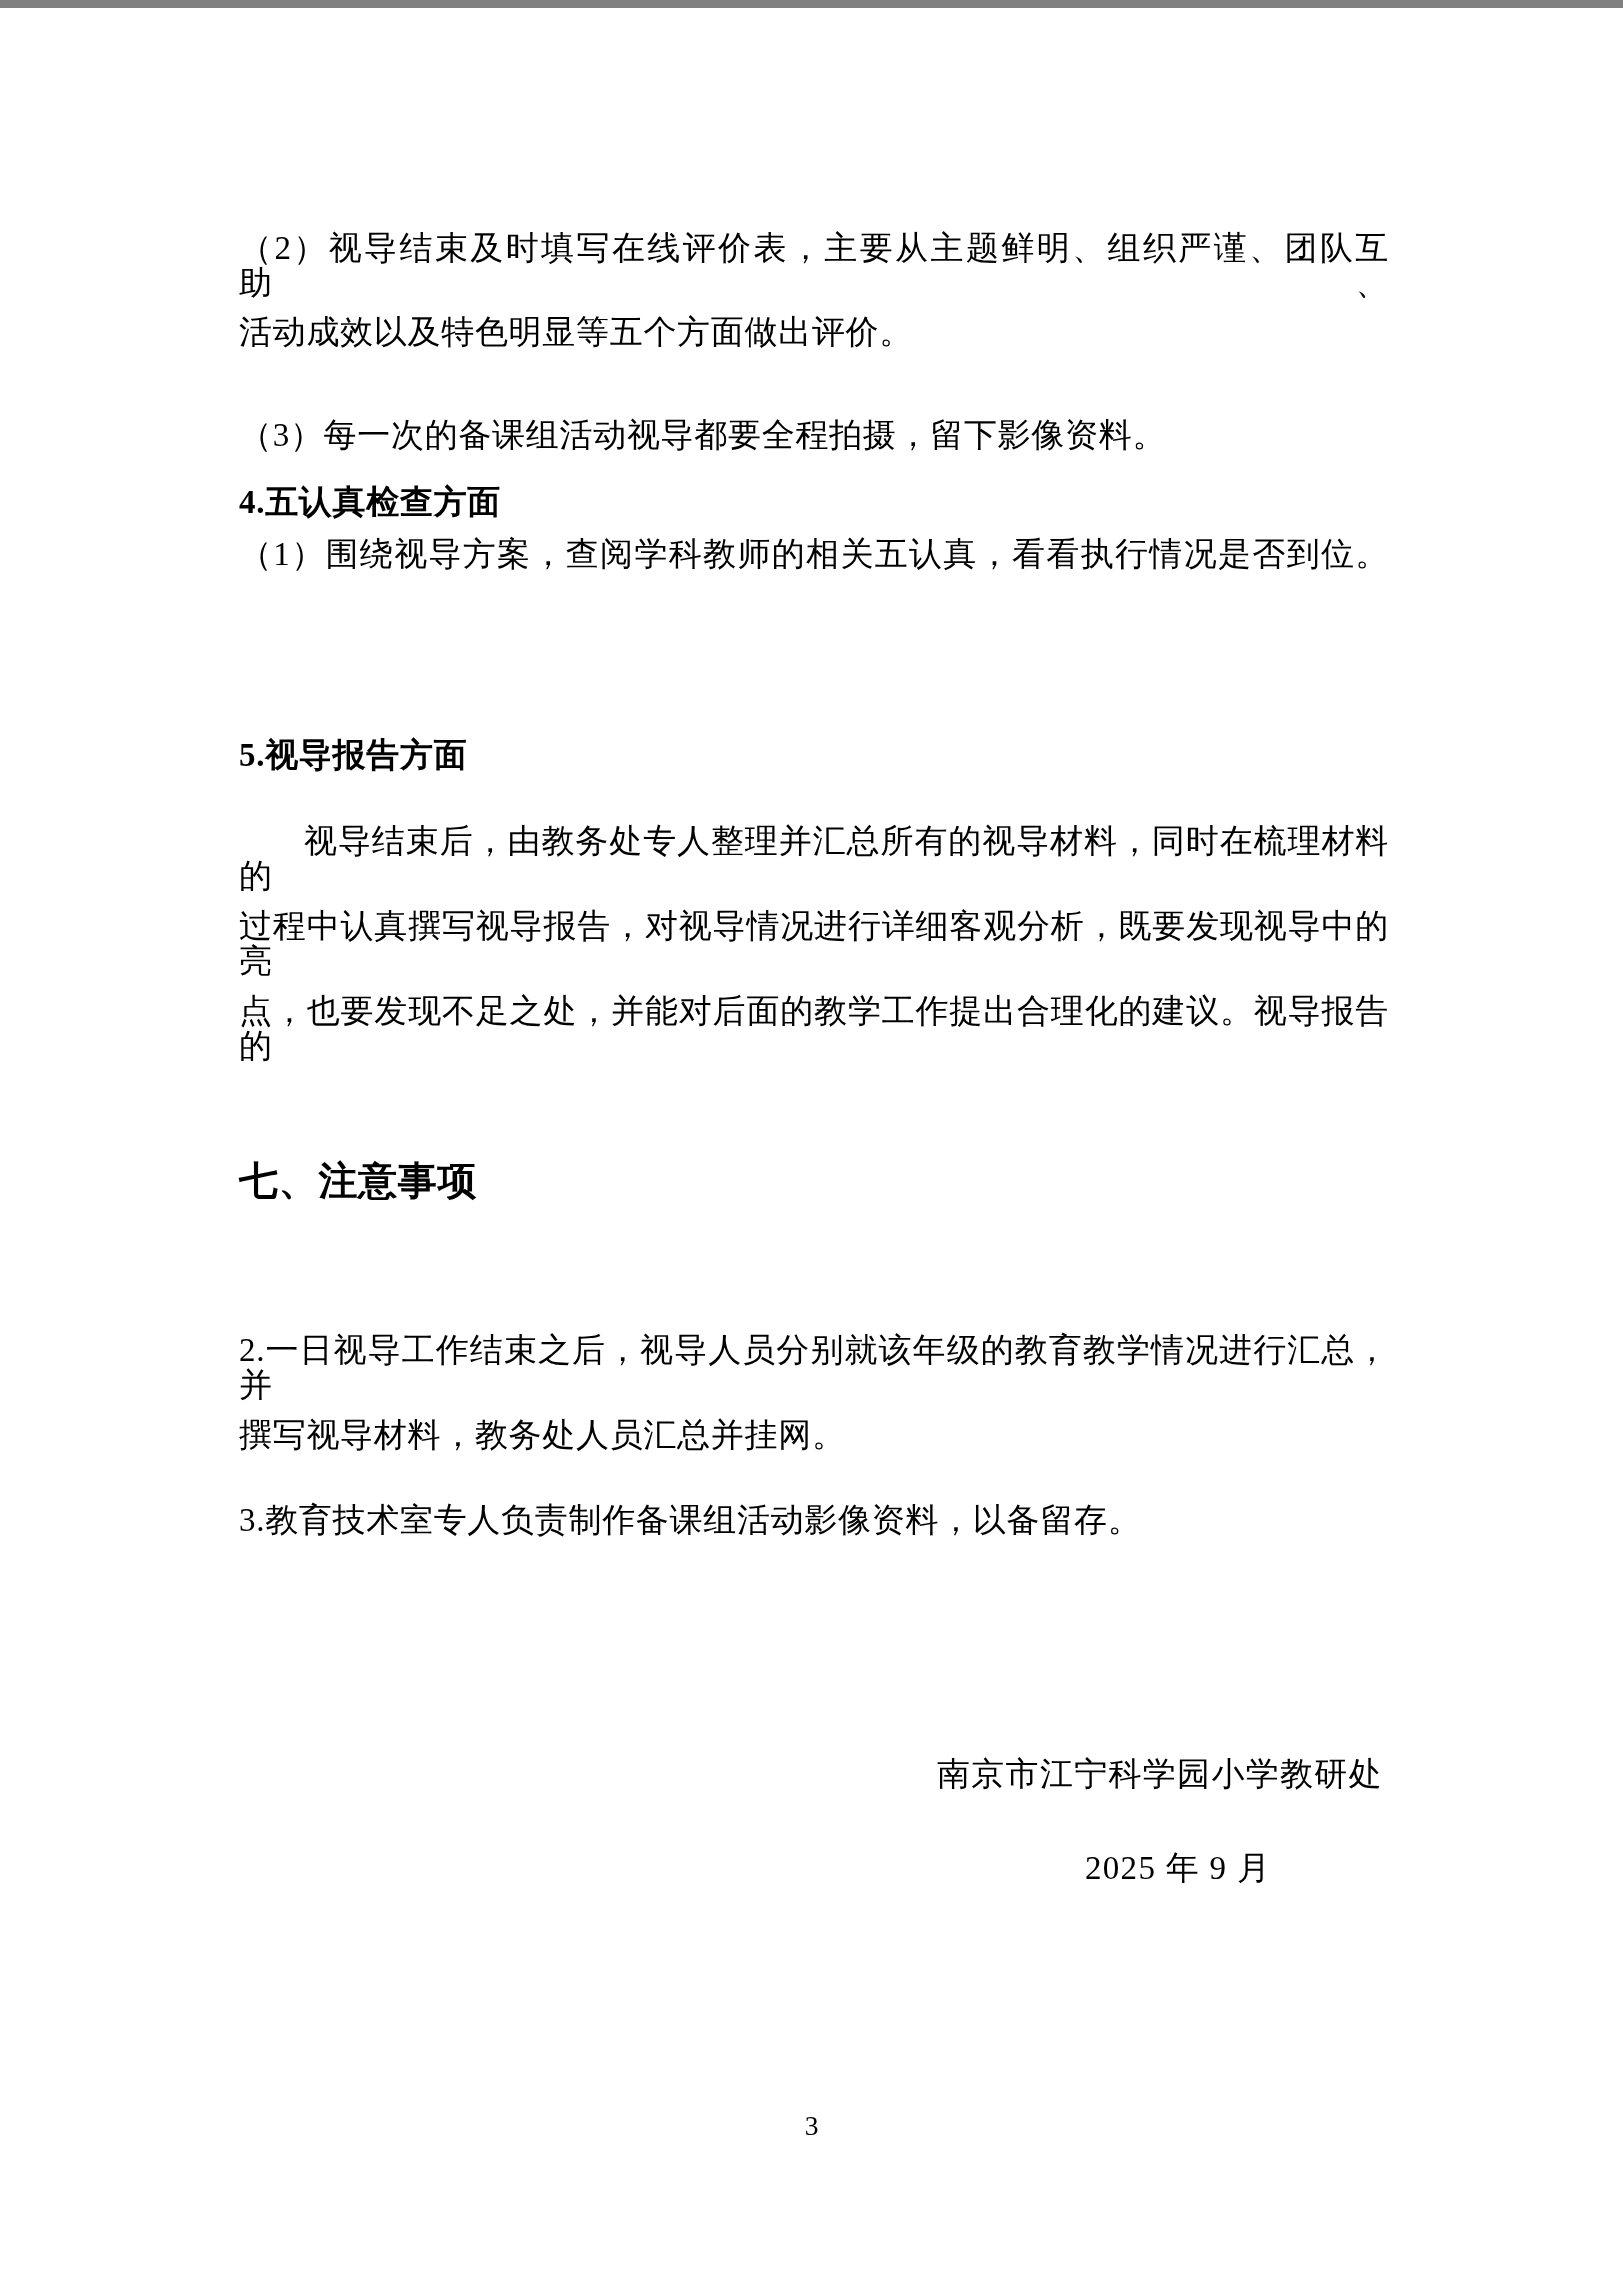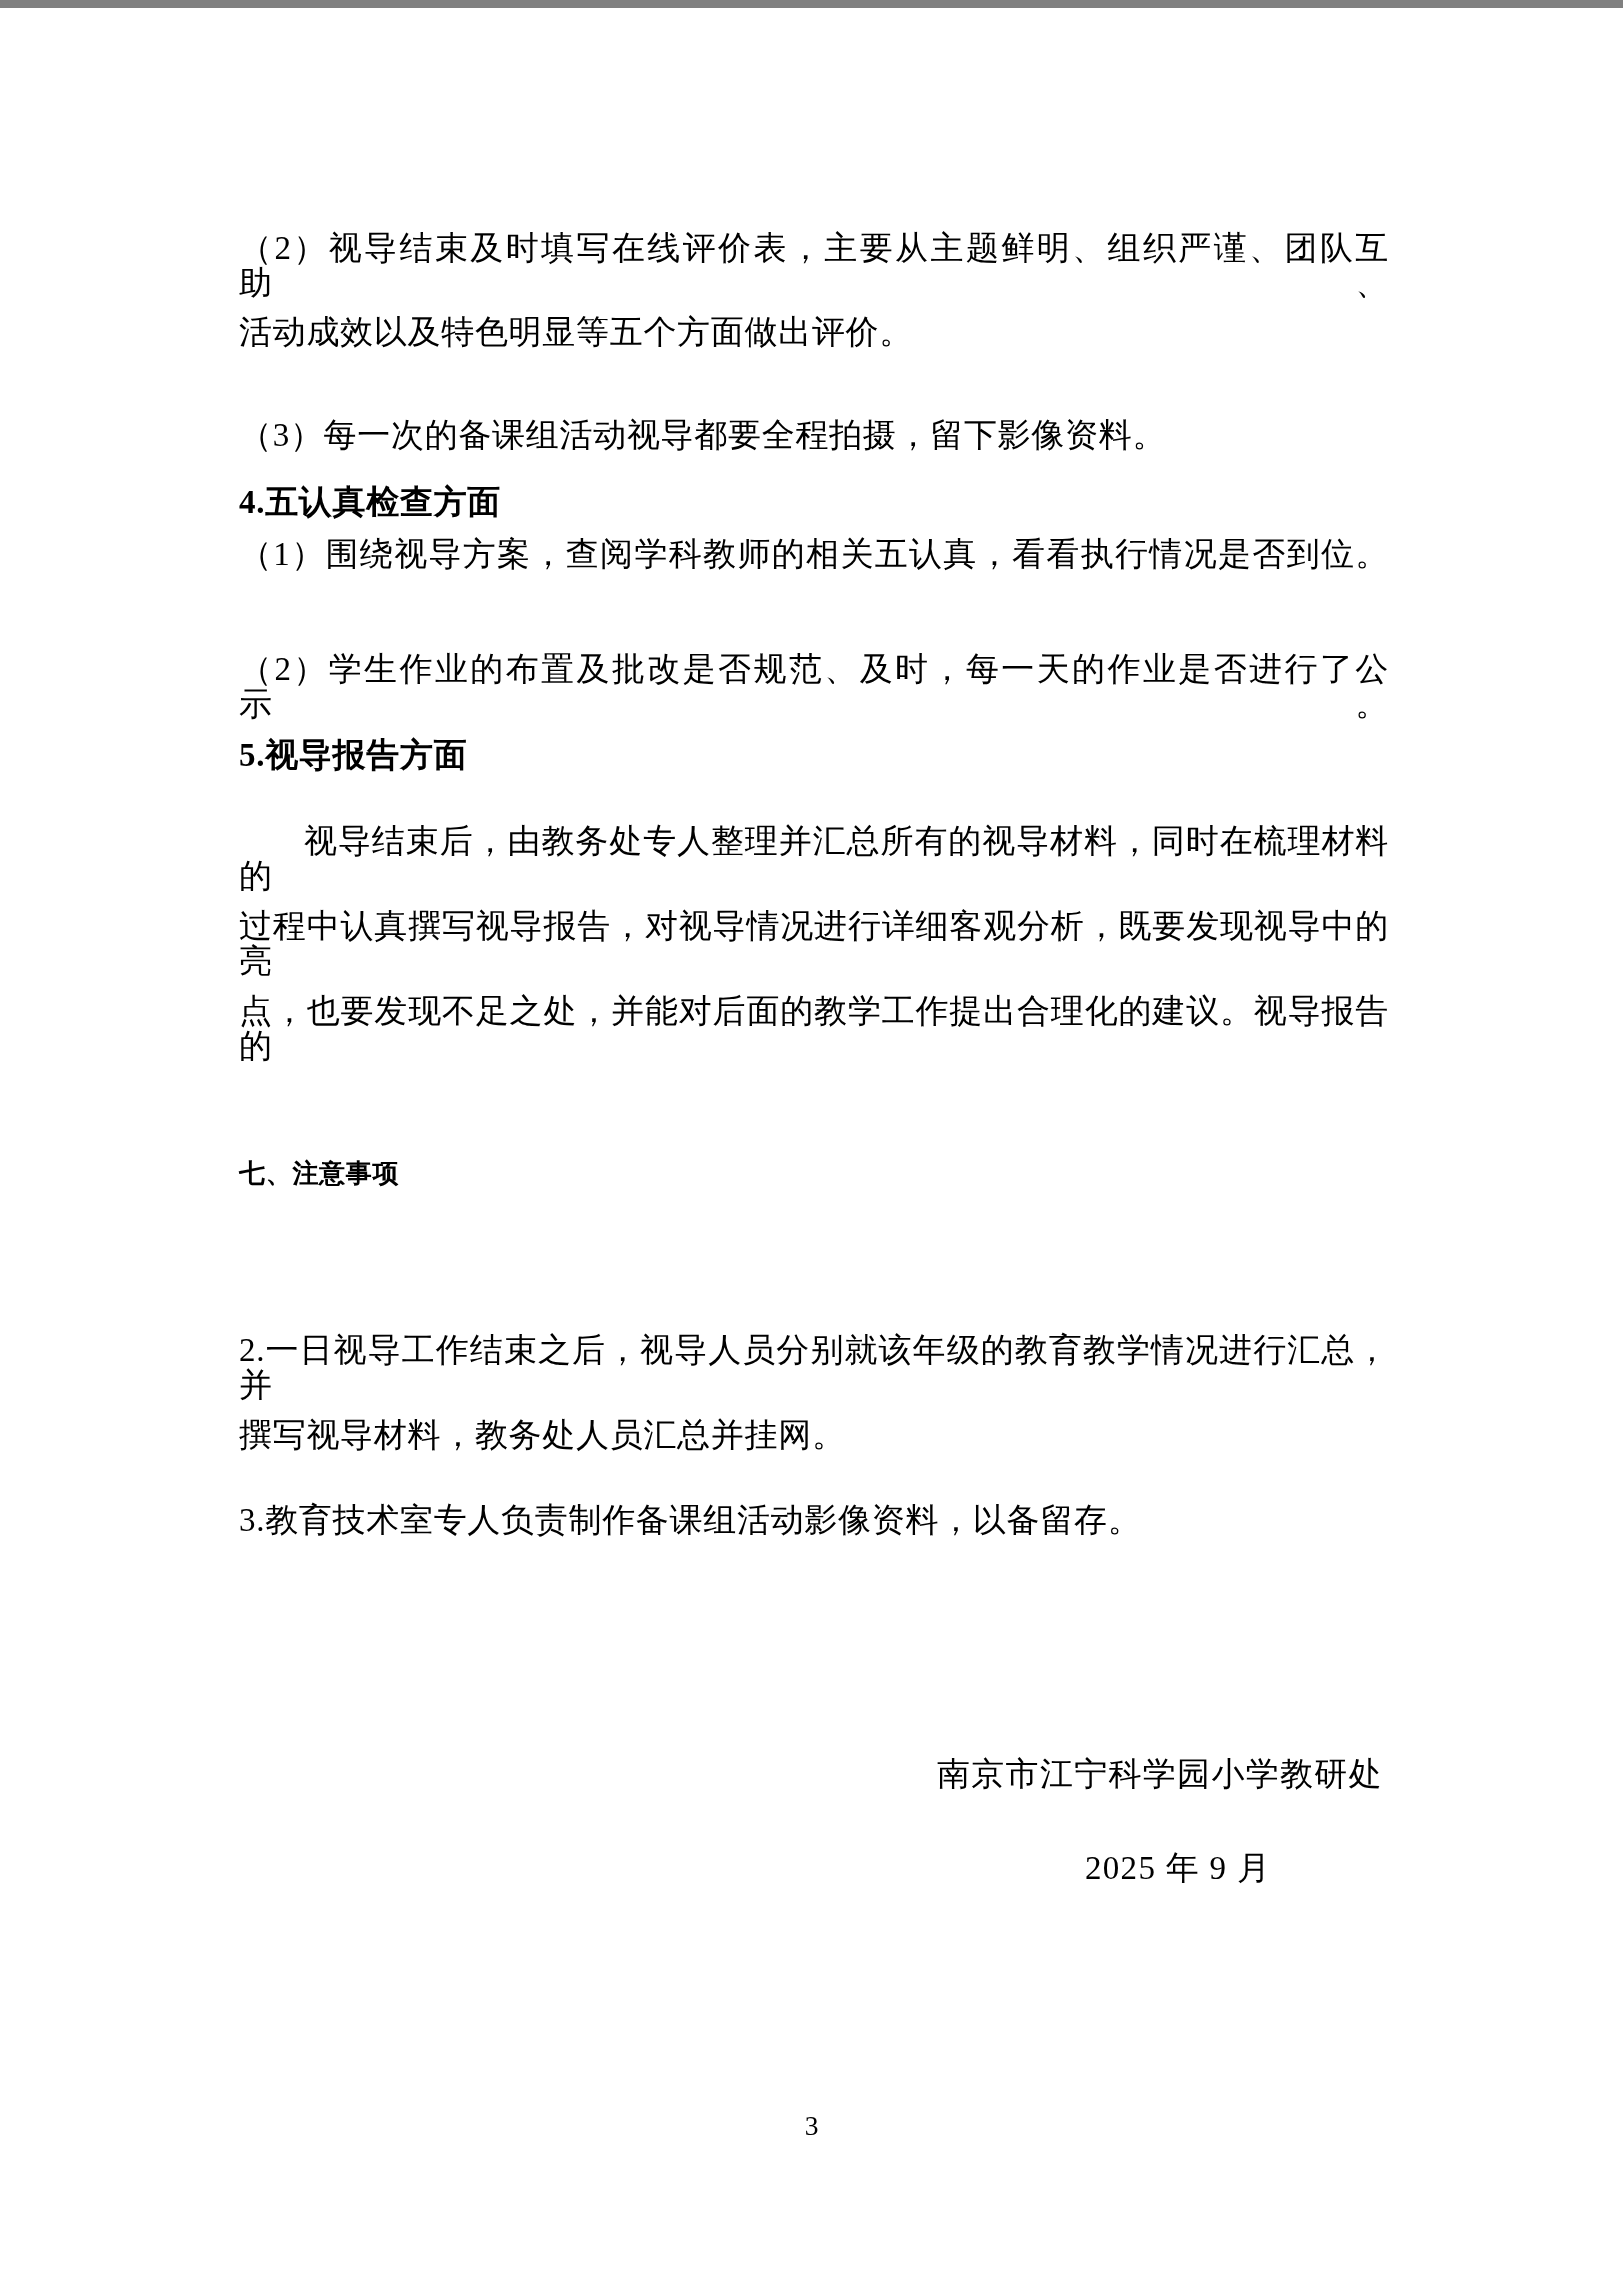--- a/index.html
+++ b/index.html
@@ -33,21 +33,21 @@
     text-justify: inter-character;
   }
   .indent {
     text-indent: 65px;
   }
   .h-bold {
     font-weight: bold;
   }
   .h-large {
     font-weight: bold;
-    font-size: 26px;
+    font-size: 39px;
   }
   .sig {
     position: absolute;
     font-size: 33px;
     line-height: 1.06;
     white-space: nowrap;
     letter-spacing: 1.3px;
   }
   .page-num {
     position: absolute;
@@ -62,21 +62,20 @@
 <body>
 
 <div class="page">
 
   <div class="line justify" style="top:223px">（2）视导结束及时填写在线评价表，主要从主题鲜明、组织严谨、团队互助、</div>
   <div class="line" style="top:307px">活动成效以及特色明显等五个方面做出评价。</div>
   <div class="line" style="top:410px">（3）每一次的备课组活动视导都要全程拍摄，留下影像资料。</div>
 
   <div class="line h-bold" style="top:477px">4.五认真检查方面</div>
   <div class="line justify" style="top:529px">（1）围绕视导方案，查阅学科教师的相关五认真，看看执行情况是否到位。</div>
-  <div class="line justify" style="top:644px">（2）学生作业的布置及批改是否规范、及时，每一天的作业是否进行了公示。</div>
 
   <div class="line h-bold" style="top:730px">5.视导报告方面</div>
   <div class="line justify indent" style="top:816px">视导结束后，由教务处专人整理并汇总所有的视导材料，同时在梳理材料的</div>
   <div class="line justify" style="top:901px">过程中认真撰写视导报告，对视导情况进行详细客观分析，既要发现视导中的亮</div>
   <div class="line justify" style="top:986px">点，也要发现不足之处，并能对后面的教学工作提出合理化的建议。视导报告的</div>
 
   <div class="line h-large" style="top:1152px">七、注意事项</div>
   <div class="line justify" style="top:1325px">2.一日视导工作结束之后，视导人员分别就该年级的教育教学情况进行汇总，并</div>
   <div class="line" style="top:1410px">撰写视导材料，教务处人员汇总并挂网。</div>
   <div class="line" style="top:1495px">3.教育技术室专人负责制作备课组活动影像资料，以备留存。</div>

